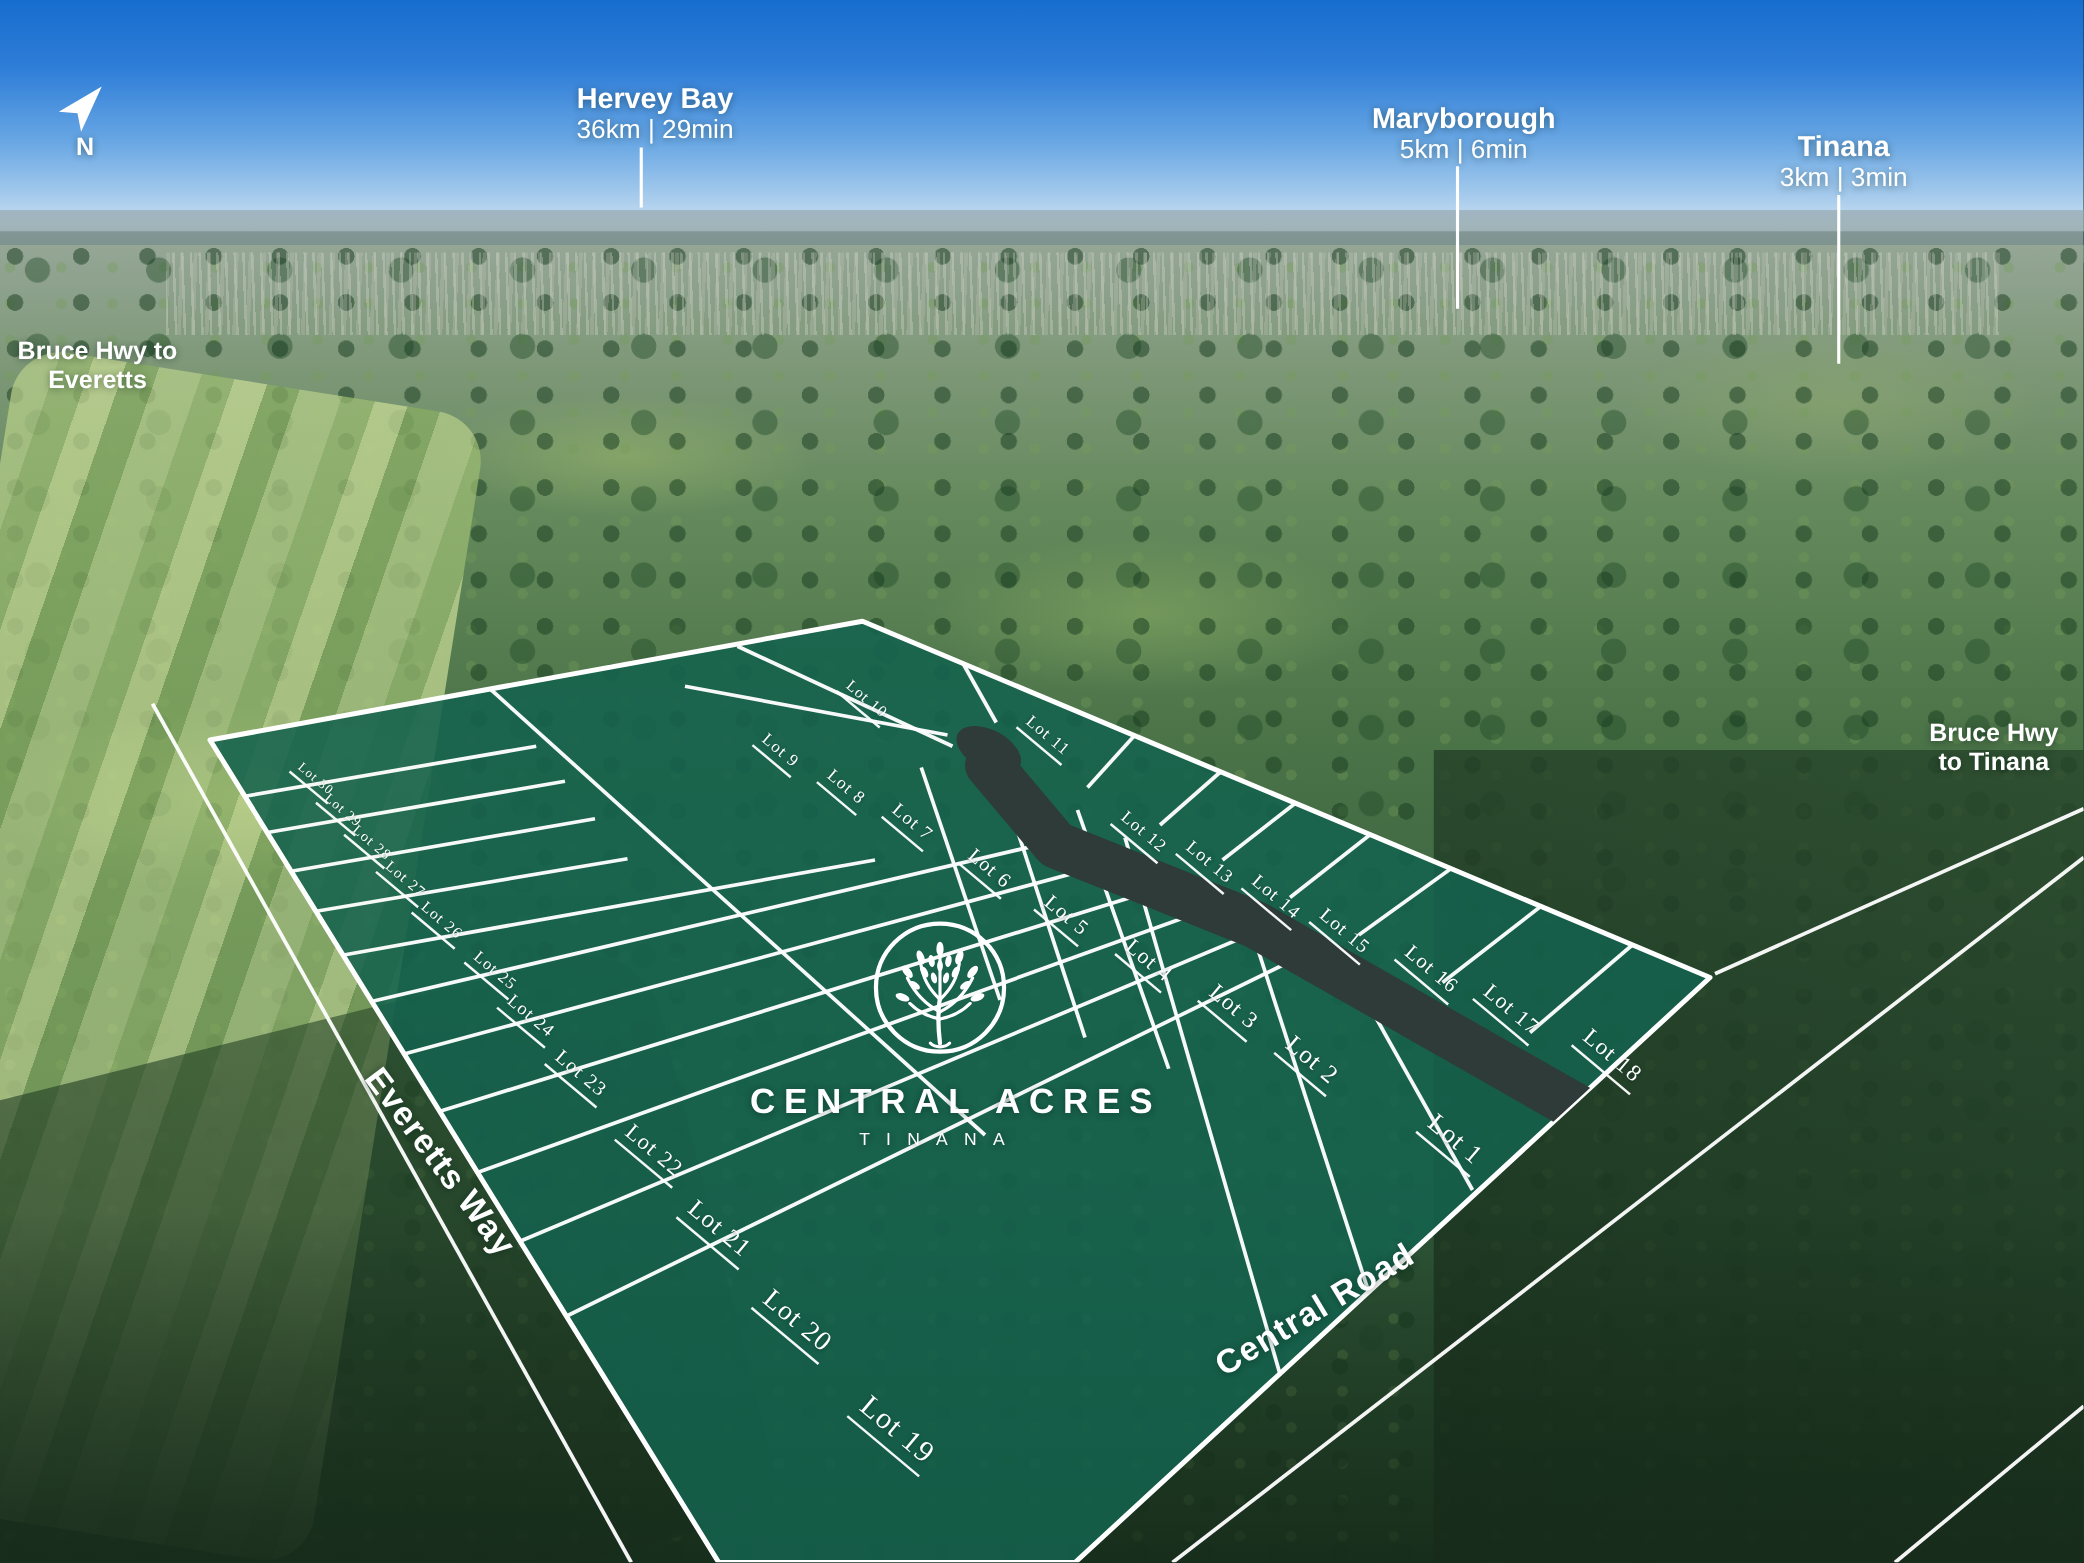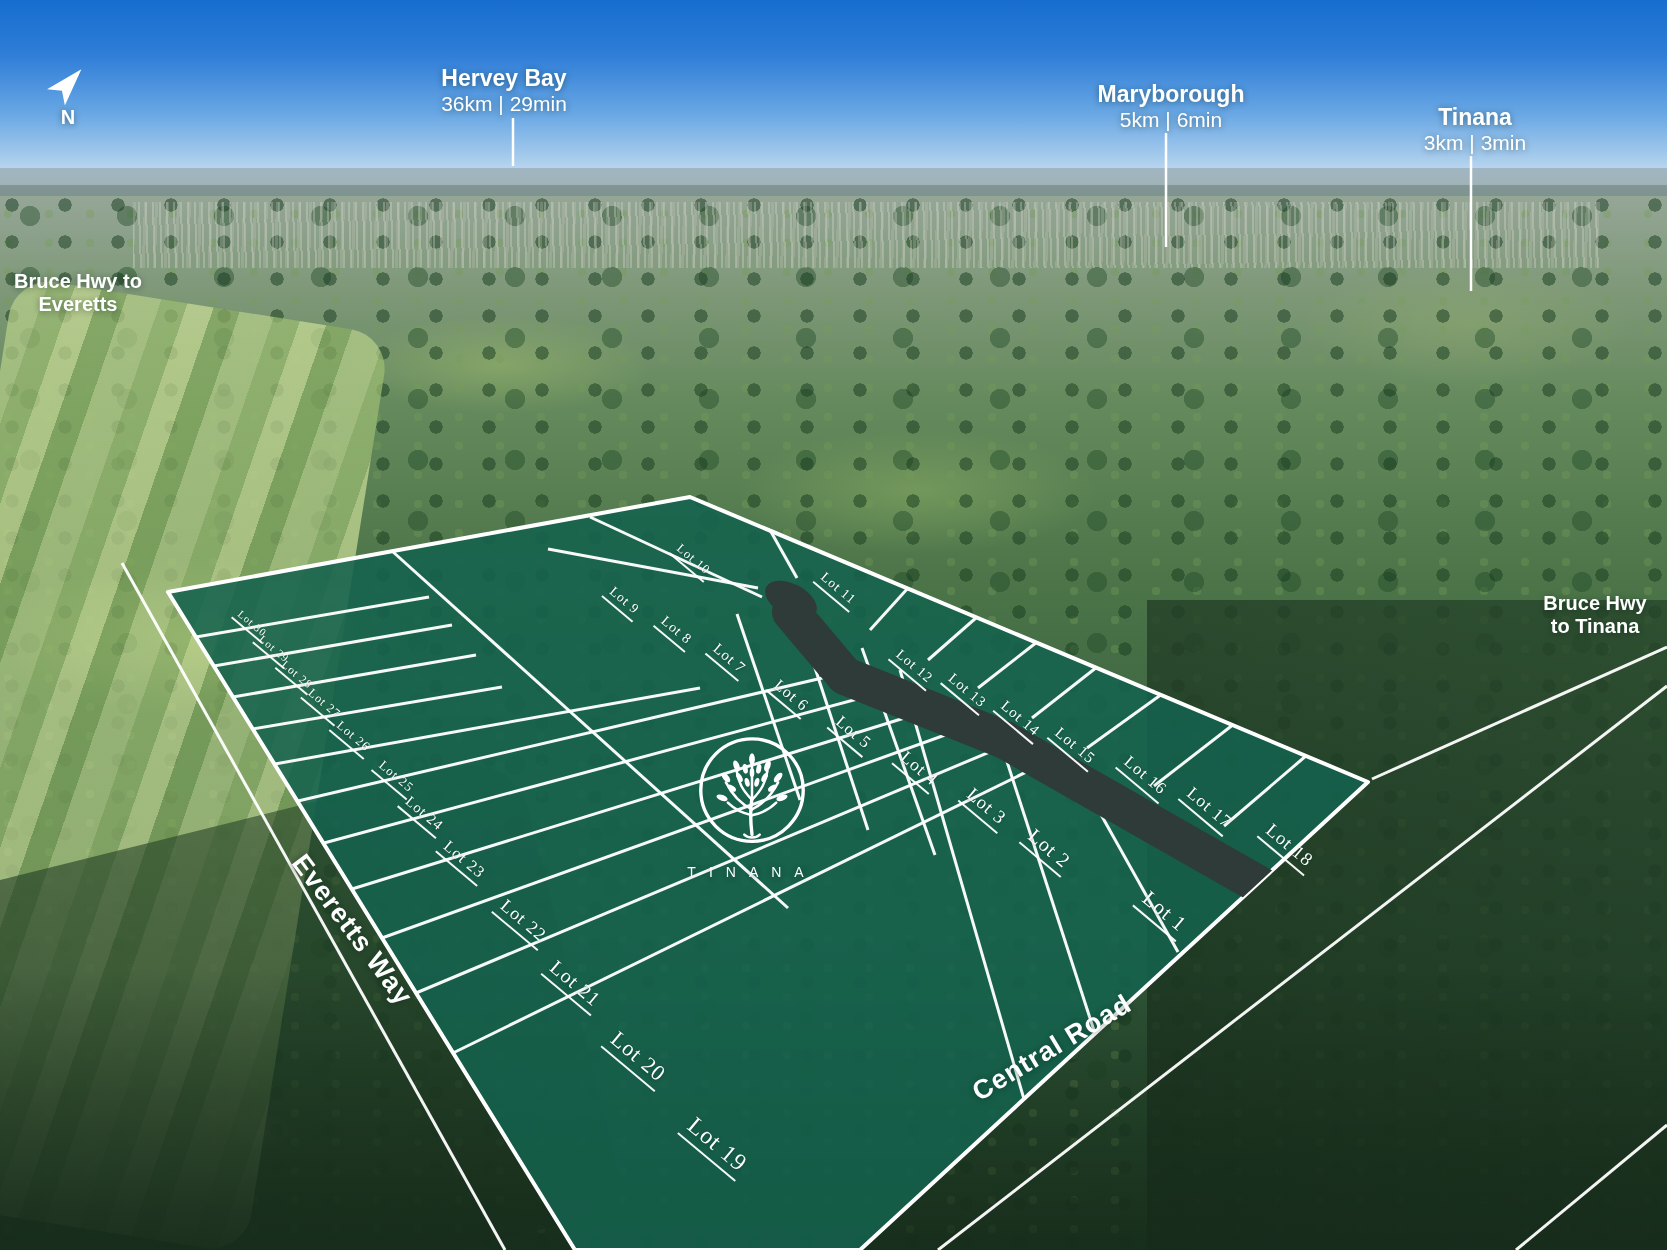--- a/index.html
+++ b/index.html
@@ -138,38 +138,38 @@
 
   <div class="ovl compass">
     <svg width="44" height="44" viewBox="0 0 44 44">
       <g transform="rotate(42 22 22)">
         <polygon points="22,2 34,40 22,31 10,40" fill="#ffffff"></polygon>
       </g>
     </svg>
     <div class="n">N</div>
   </div>
 
-  <div class="ovl callout" style="left:504px;top:66px;">
+  <div class="ovl callout" style="left:524px;top:66px;">
     <div class="t">Hervey Bay</div>
     <div class="d">36km | 29min</div>
   </div>
   <div class="ovl callout" style="left:1171px;top:82px;">
     <div class="t">Maryborough</div>
     <div class="d">5km | 6min</div>
   </div>
   <div class="ovl callout" style="left:1475px;top:105px;">
     <div class="t">Tinana</div>
     <div class="d">3km | 3min</div>
   </div>
 
   <div class="ovl hwy" style="left:78px;top:270px;">
     <div>Bruce Hwy to</div>
     <div>Everetts</div>
   </div>
-  <div class="ovl hwy" style="left:1595px;top:592px;">
+  <div class="ovl hwy" style="left:1595px;top:576px;">
     <div>Bruce Hwy</div>
     <div>to Tinana</div>
   </div>
 
   <div class="ovl roadname" style="left:352px;top:930px;--r:53deg;">Everetts Way</div>
   <div class="ovl roadname" style="left:1052px;top:1048px;--r:-31deg;">Central Road</div>
 
   <div id="lot-layer">
       <div class="lot-label" style="left: 1163px; top: 913px; font-size: 21px;">Lot 1</div>
       <div class="lot-label" style="left: 1048px; top: 850px; font-size: 20px;">Lot 2</div>
@@ -229,16 +229,17 @@
         <ellipse cx="73" cy="47" rx="2.6" ry="5" transform="rotate(30 73 47)"></ellipse>
         <ellipse cx="53" cy="38" rx="2.6" ry="5" transform="rotate(-10 53 38)"></ellipse>
         <ellipse cx="67" cy="38" rx="2.6" ry="5" transform="rotate(10 67 38)"></ellipse>
         <ellipse cx="39" cy="58" rx="2.6" ry="5" transform="rotate(-55 39 58)"></ellipse>
         <ellipse cx="81" cy="58" rx="2.6" ry="5" transform="rotate(55 81 58)"></ellipse>
         <ellipse cx="55" cy="52" rx="2.4" ry="4.6" transform="rotate(-15 55 52)"></ellipse>
         <ellipse cx="65" cy="52" rx="2.4" ry="4.6" transform="rotate(15 65 52)"></ellipse>
         <ellipse cx="60" cy="42" rx="2.4" ry="4.6"></ellipse>
       </g>
     </svg>
+    <div class="wordmark">CENTRAL ACRES</div>
     <div class="sub">TINANA</div>
   </div>
 
 </div>
 
 </body></html>

